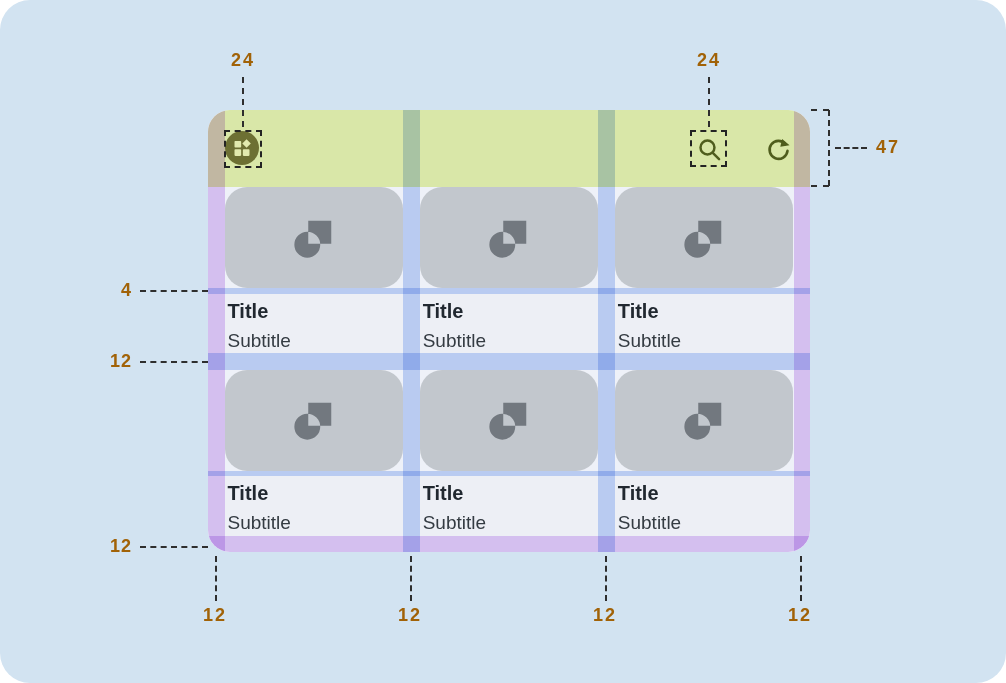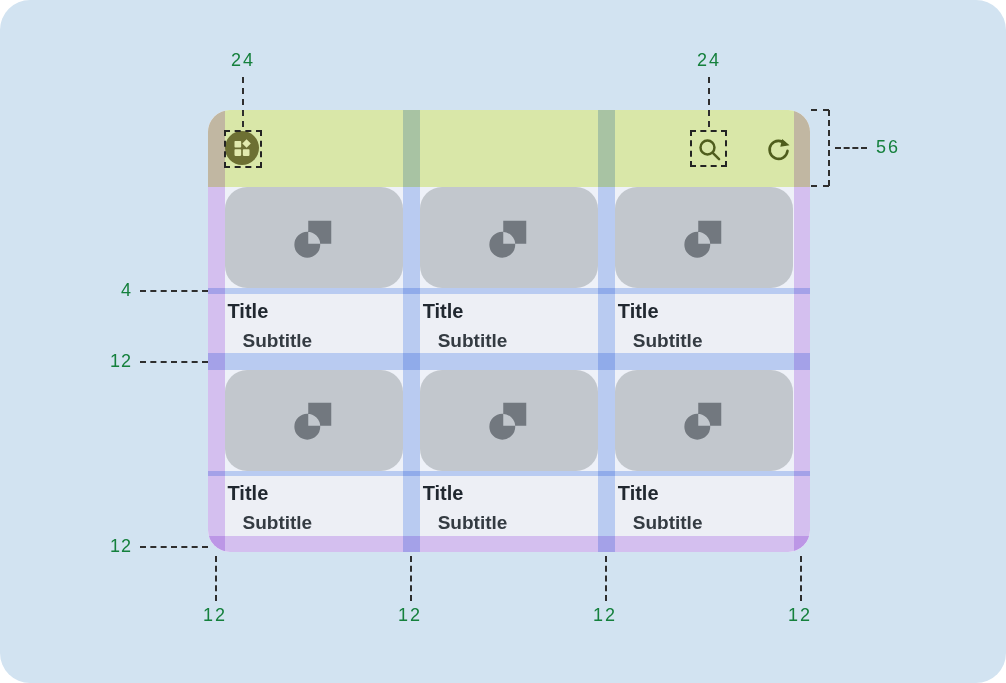--- a/index.html
+++ b/index.html
@@ -15,35 +15,35 @@
   .act-search{left:695px; left:487px;}
   .act-refresh{left:556px;}
 
   
   .cell{position:absolute;width:178.7px;}
   .col1{left:16.5px}.col2{left:211.7px}.col3{left:406.8px}
   .row1{top:77px}.row2{top:259.5px}
   .card-img{width:100%;height:101px;border-radius:22px;background:var(--image-gray,#c2c7cd);display:flex;align-items:center;justify-content:center;}
   .card-text{margin-top:5.5px;width:100%;height:59.5px;background:var(--text-area-bg,#edeff5);padding:3px 0 0 3px;box-sizing:border-box;}
   .card-title{font-size:20px;line-height:29px;font-weight:600;color:#212830;}
-  .card-sub{font-size:19px;line-height:29px;font-weight:700;color:#343b42;margin-left:15px;}
+  .card-sub{font-size:19px;line-height:29px;font-weight:400;color:#343b42;}
 
   
   .ov{position:absolute;mix-blend-mode:multiply;pointer-events:none;}
   .m-left {left:0;top:0;width:16.5px;height:100%;background:var(--margin-purple,#e3caf6);}
   .m-right{left:585.5px;top:0;width:16.5px;height:100%;background:var(--margin-purple,#e3caf6);}
   .m-bottom{left:0;top:425.5px;width:100%;height:16.5px;background:var(--margin-purple,#e3caf6);}
   .g1{left:195.2px;top:0;width:16.5px;height:100%;background:var(--gutter-blue,#c6d7f8);}
   .g2{left:390.3px;top:0;width:16.5px;height:100%;background:var(--gutter-blue,#c6d7f8);}
   .s4a{left:0;top:178px;width:100%;height:5.5px;background:var(--gutter-blue,#c6d7f8);}
   .s12{left:0;top:243px;width:100%;height:16.5px;background:var(--gutter-blue,#c6d7f8);}
   .s4b{left:0;top:360.5px;width:100%;height:5.5px;background:var(--gutter-blue,#c6d7f8);}
 
   
-  .dim-label{position:absolute;font-size:18px;font-weight:400;color:#15803d;letter-spacing:2px;text-align:center;}
+  .dim-label{position:absolute;font-size:18px;font-weight:700;color:#a16207;letter-spacing:2px;text-align:center;}
   .dim-label.right-al{text-align:right;letter-spacing:1px;}
   .vline{position:absolute;width:0;border-left:2px dashed #2e2e2e;}
   .hline{position:absolute;height:0;border-top:2px dashed #2e2e2e;}
   .dash-box{position:absolute;border:2px dashed #242424;background:transparent;}
 </style>
 </head>
 <body>
 
 <div class="canvas">
 
@@ -181,21 +181,21 @@
   <div class="dash-box" style="left:224px;top:130px;width:34px;height:34px;"></div>
 
   <div class="dim-label" style="left:685px;top:50px;width:48px;">24</div>
   <div class="vline" style="left:708px;top:77px;height:50px;"></div>
   <div class="dash-box" style="left:690px;top:130px;width:33px;height:33px;"></div>
 
   <div class="hline" style="left:811px;top:109px;width:18px;"></div>
   <div class="vline" style="left:828px;top:110px;height:76px;"></div>
   <div class="hline" style="left:811px;top:185px;width:18px;"></div>
   <div class="hline" style="left:835px;top:147px;width:32px;"></div>
-  <div class="dim-label" style="left:866px;top:137px;width:44px;">56</div>
+  <div class="dim-label" style="left:866px;top:137px;width:44px;">47</div>
 
   <div class="dim-label right-al" style="left:84px;top:280px;width:48px;">4</div>
   <div class="hline" style="left:140px;top:290px;width:68px;"></div>
 
   <div class="dim-label right-al" style="left:84px;top:351px;width:48px;">12</div>
   <div class="hline" style="left:140px;top:361px;width:68px;"></div>
 
   <div class="dim-label right-al" style="left:84px;top:536px;width:48px;">12</div>
   <div class="hline" style="left:140px;top:546px;width:68px;"></div>
 

